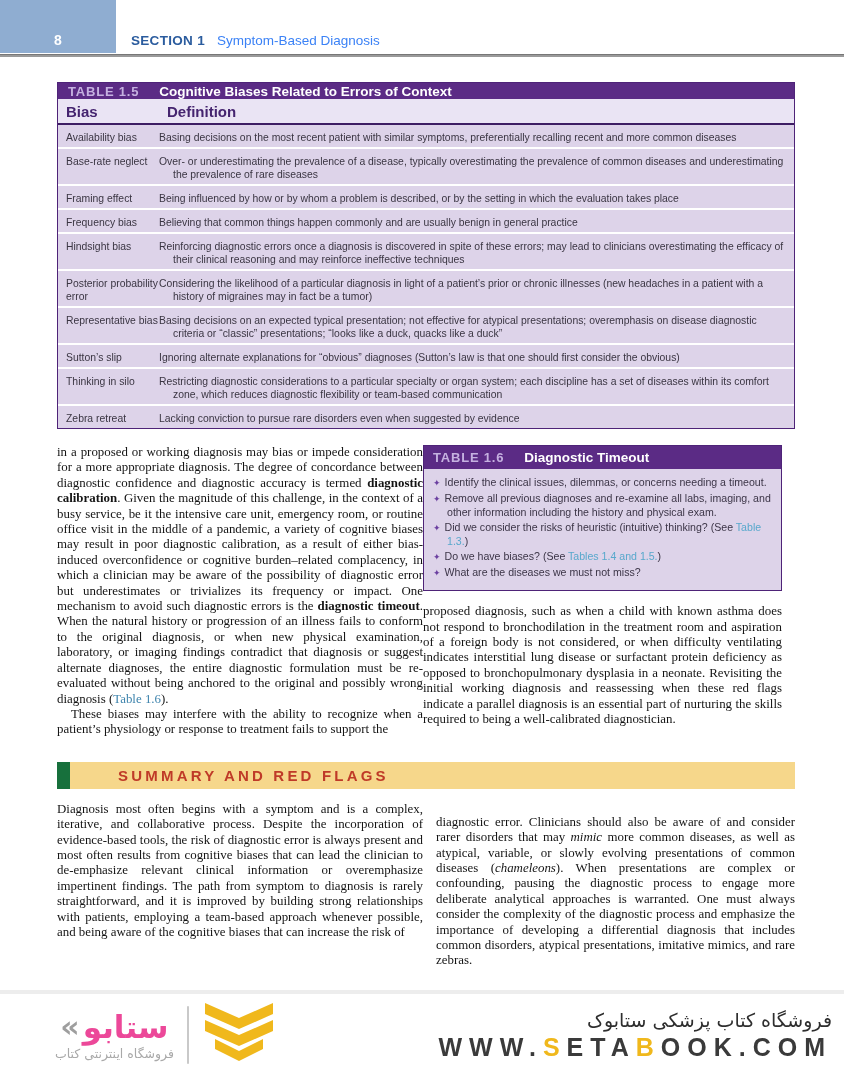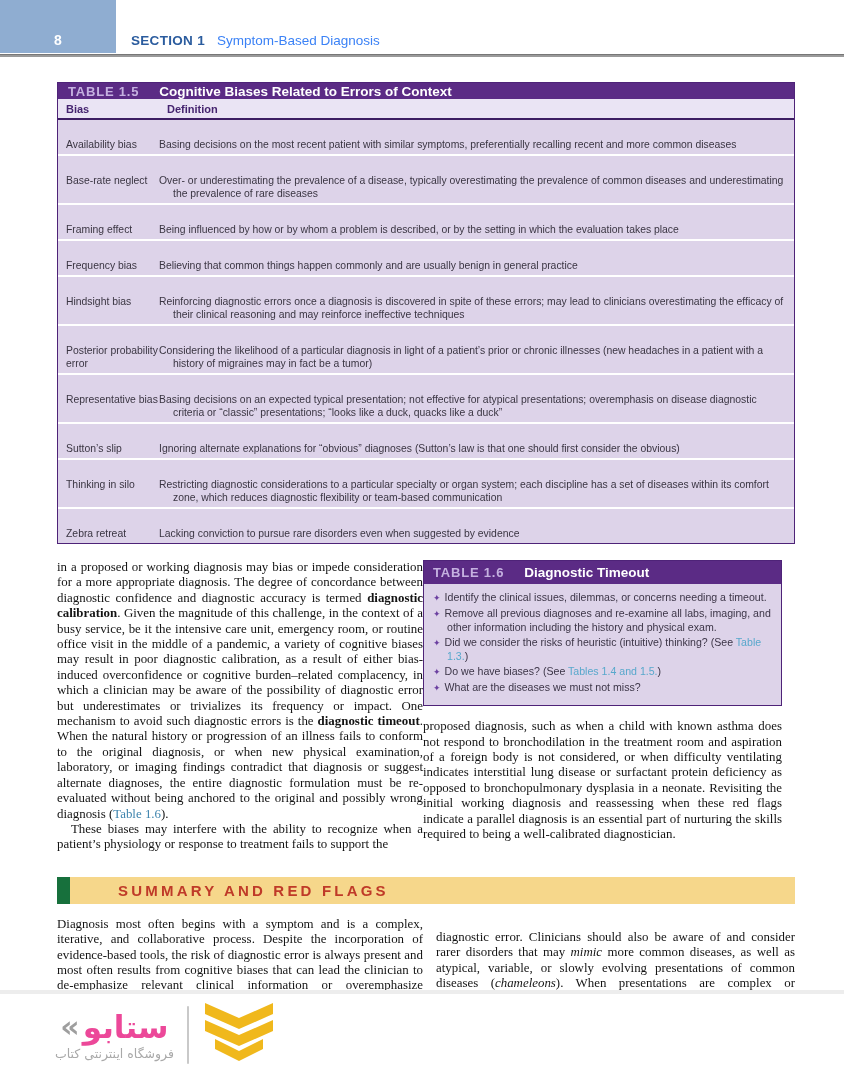--- a/index.html
+++ b/index.html
@@ -24,24 +24,24 @@
   
   .content { padding:0 49px 0 57px; }
   
   .tbl15 { margin-top:25px; border:1.5px solid #4e2378; }
   .tbl-hdrbar { background:#5b2b85; height:16px; display:flex; align-items:center; padding-left:10px;
     font-family:"Liberation Sans", sans-serif; }
   .tbl-label { color:#c5b1e0; font-weight:bold; font-size:13px; letter-spacing:0.8px; }
   .tbl-title { color:#ffffff; font-weight:bold; font-size:13.5px; margin-left:20px; }
   .tbl-colhead { display:grid; grid-template-columns:101px 1fr; background:#eae4f4;
     border-bottom:2.5px solid #3d1d63; padding:4px 0 3px 0;
-    font-family:"Liberation Sans", sans-serif; font-weight:bold; font-size:11px; color:#45246f; }
+    font-family:"Liberation Sans", sans-serif; font-weight:bold; font-size:15px; color:#45246f; }
   .tbl-colhead div { padding-left:8px; }
   .tbl-row { display:grid; grid-template-columns:101px 1fr; background:#ddd3e9;
-    border-bottom:2px solid #ffffff; padding:18px 0 3px 0;
+    border-bottom:2px solid #ffffff; padding:6px 0 3px 0;
     font-family:"Liberation Sans", sans-serif; font-size:10.4px; line-height:13px; color:#3a3542; }
   .tbl-row:last-child { border-bottom:none; }
   .cell-bias { padding-left:8px; }
   .cell-def  { padding-left:14px; text-indent:-14px; padding-right:8px; }
   
   .cols { margin-top:16px; display:flex; }
   .col-l { width:366px; }
   .col-r { width:359px; }
   .body-p { font-size:12.9px; line-height:15.4px; text-align:justify; }
   .body-p b { font-weight:bold; }
@@ -221,15 +221,19 @@
         </div>
         <div class="tagline">فروشگاه اینترنتی کتاب</div>
       </div>
       <div class="logo-divider"></div>
       <svg width="74" height="64" viewBox="0 0 74 64">
         <polygon points="3,0 37,15 71,0 71,11 37,26 3,11" fill="#f0b81c"></polygon>
         <polygon points="3,17 37,32 71,17 71,28 37,43 3,28" fill="#f0b81c"></polygon>
         <polygon points="13,36 37,48 61,36 61,46 37,58 13,46" fill="#f0b81c"></polygon>
       </svg>
     </div>
+    <div class="sitetext">
+      <div class="fa-line">فروشگاه کتاب پزشکی ستابوک</div>
+      <div class="url-line"><span>WWW.</span><span class="yl">S</span><span>ETA</span><span class="yl">B</span><span>OOK.COM</span></div>
+    </div>
   </div>
 
 </div>
 
 </body></html>

